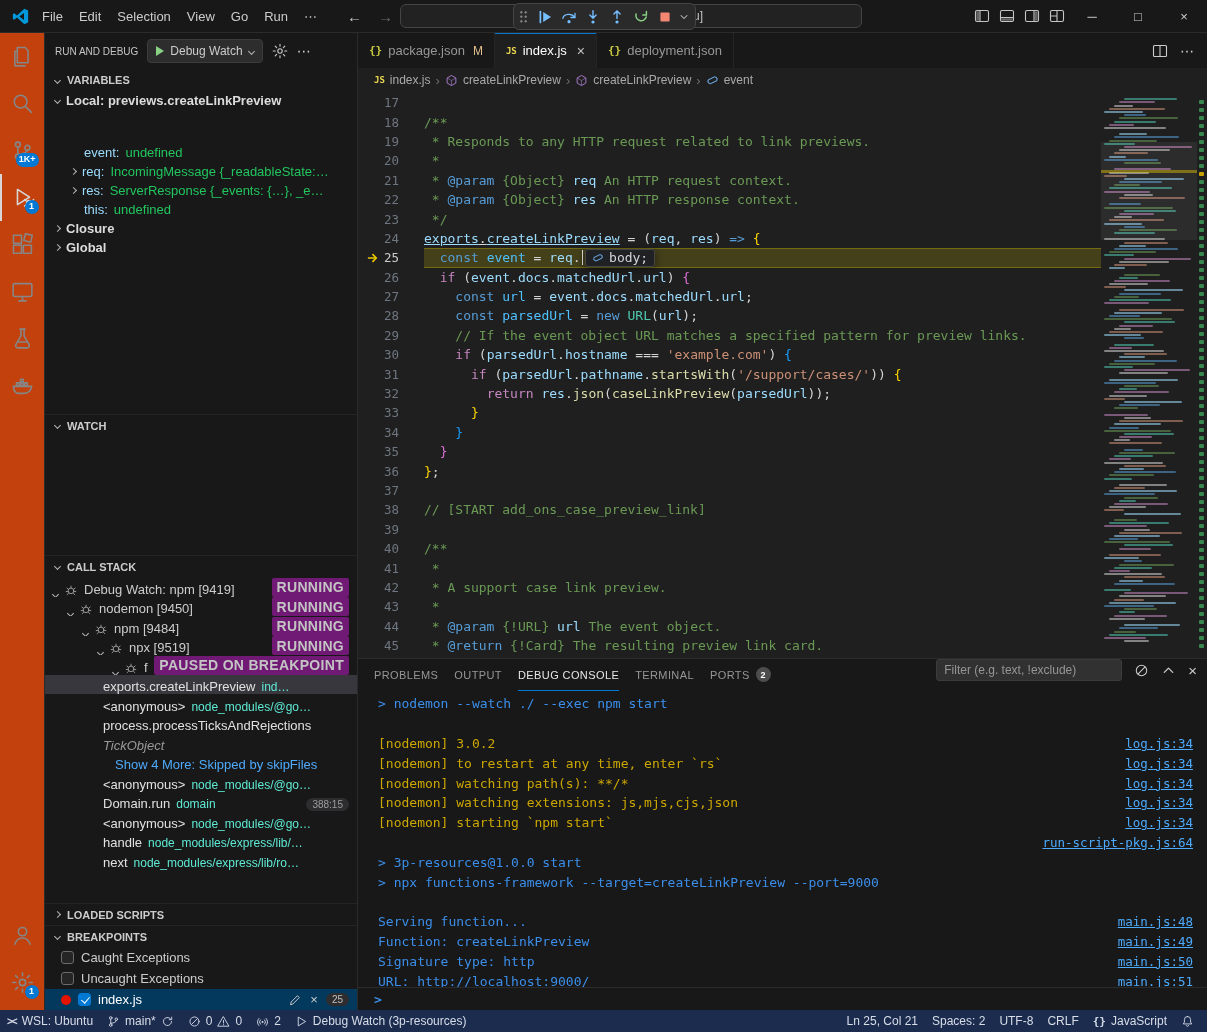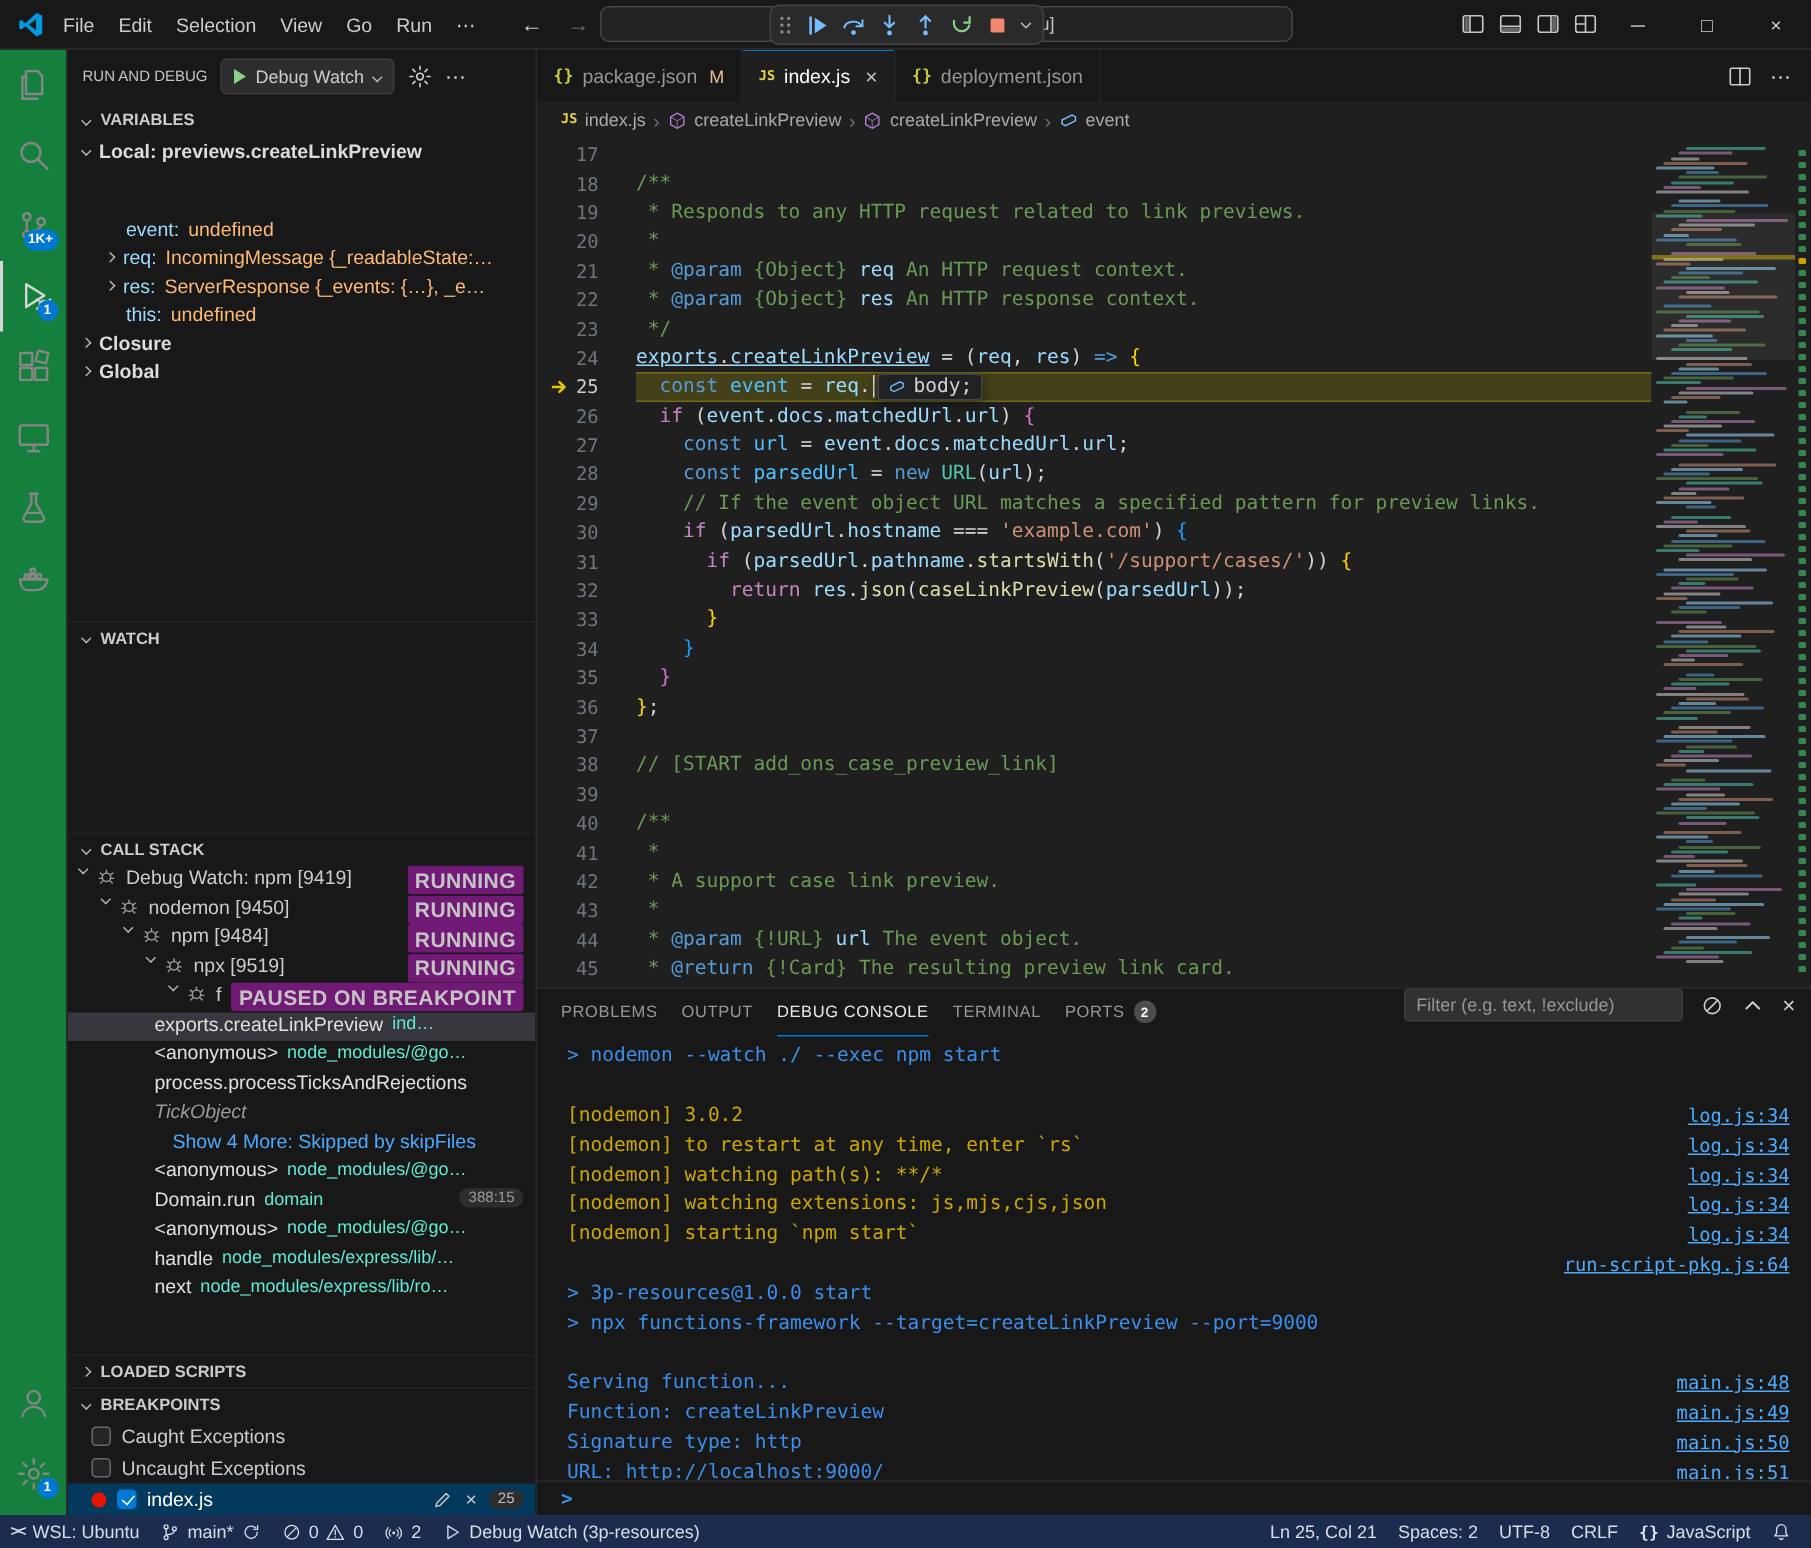--- a/index.html
+++ b/index.html
@@ -20,21 +20,21 @@
   .dbg-btn{width:21px;height:21px;display:flex;align-items:center;justify-content:center}
   .dbg-btn .icon{width:16px;height:16px}
   .toolbar-chev{width:12px;height:12px;color:#bbb}
   .layout-ctrls{position:absolute;right:142px;top:0;height:32px;display:flex;align-items:center;gap:9px;color:#c5c5c5}
   .layout-ctrls .icon{width:16px;height:16px}
   .win-ctrls{position:absolute;right:0;top:0;height:33px;display:flex}
   .win-btn{width:46px;height:33px;display:flex;align-items:center;justify-content:center;color:#ccc;font-size:13px}
   
   .app{display:flex;height:977px}
   
-  .activitybar{width:45px;background:#15803d;border-right:1px solid #2b2b2b;display:flex;flex-direction:column;justify-content:space-between}
+  .activitybar{width:45px;background:#c2410c;border-right:1px solid #2b2b2b;display:flex;flex-direction:column;justify-content:space-between}
   .ab-group{display:flex;flex-direction:column;align-items:center}
   .ab-item{width:45px;height:47px;display:flex;align-items:center;justify-content:center;position:relative;color:#868686}
   .ab-item.active{color:#d7d7d7;border-left:2px solid #d7d7d7}
   .ab-item .icon{width:23px;height:23px}
   .ab-badge{position:absolute;right:6px;bottom:7px;background:#0078d4;color:#fff;font-size:9px;line-height:13px;min-width:14px;height:14px;padding:0 3px;border-radius:9px;text-align:center;font-weight:700}
   
   .sidebar{width:313px;background:#181818;border-right:1px solid #2b2b2b;display:flex;flex-direction:column;overflow:hidden}
   .sidebar-titlebar{height:36px;display:flex;align-items:center;gap:9px;padding:0 10px;flex:none}
   .sb-title{font-size:10px;color:#c5c5c5;white-space:nowrap}
   .debug-config{display:flex;align-items:center;gap:6px;background:#2d2d2d;border:1px solid #3c3c3c;border-radius:4px;height:24px;padding:0 8px;color:#ccc;font-size:12px}
@@ -48,22 +48,22 @@
   .sec-h{height:22px;flex:none;display:flex;align-items:center;gap:7px;padding:0 10px;font-size:11px;font-weight:700;color:#ccc;border-top:1px solid #242424}
   .sec-body{flex:1;overflow:hidden}
   .sec-variables{height:345px}.sec-variables .sec-h{border-top:none}
   .sec-watch{height:141px}
   .sec-callstack{height:348px}
   .sec-loaded{height:22px}
   .sec-breakpoints{flex:1}
   .tree-row{height:19px;display:flex;align-items:center;gap:6px;padding:0 8px;white-space:nowrap;overflow:hidden;font-size:13px}
   .scope-label{font-weight:700;color:#dcdcdc}
   .var-name{color:#9cdcfe}
-  .var-value{color:#fdba74;overflow:hidden;text-overflow:ellipsis}
-  .cs-row{height:19.5px;display:flex;align-items:flex-start;gap:6px;padding:0 8px;white-space:nowrap;overflow:hidden;font-size:13px}
+  .var-value{color:#22c55e;overflow:hidden;text-overflow:ellipsis}
+  .cs-row{height:19.5px;display:flex;align-items:flex-end;gap:6px;padding:0 8px;white-space:nowrap;overflow:hidden;font-size:13px}
   .cs-row .icon{width:14px;height:14px;color:#9a9a9a}
   .cs-label{color:#ccc;overflow:hidden;text-overflow:ellipsis}
   .cs-badge{margin-left:auto;background:#701a75;color:#c4c4c4;font-size:14px;padding:1.5px 5px;border-radius:2px;letter-spacing:.3px;flex:none;font-weight:600}
   .cs-frame{padding-left:58px}
   .cs-frame.selected{background:#37373d}
   .frame-name{color:#e0e0e0;flex:none}
   .frame-detail{color:#5eead4;overflow:hidden;text-overflow:ellipsis;font-size:12px}
   .frame-line-badge{margin-left:auto;background:#2d2d30;color:#9d9d9d;font-size:10px;padding:1px 6px;border-radius:8px;flex:none}
   .cs-italic .frame-name{font-style:italic;color:#9a9a9a}
   .cs-link{color:#4daafc;padding-left:70px}

